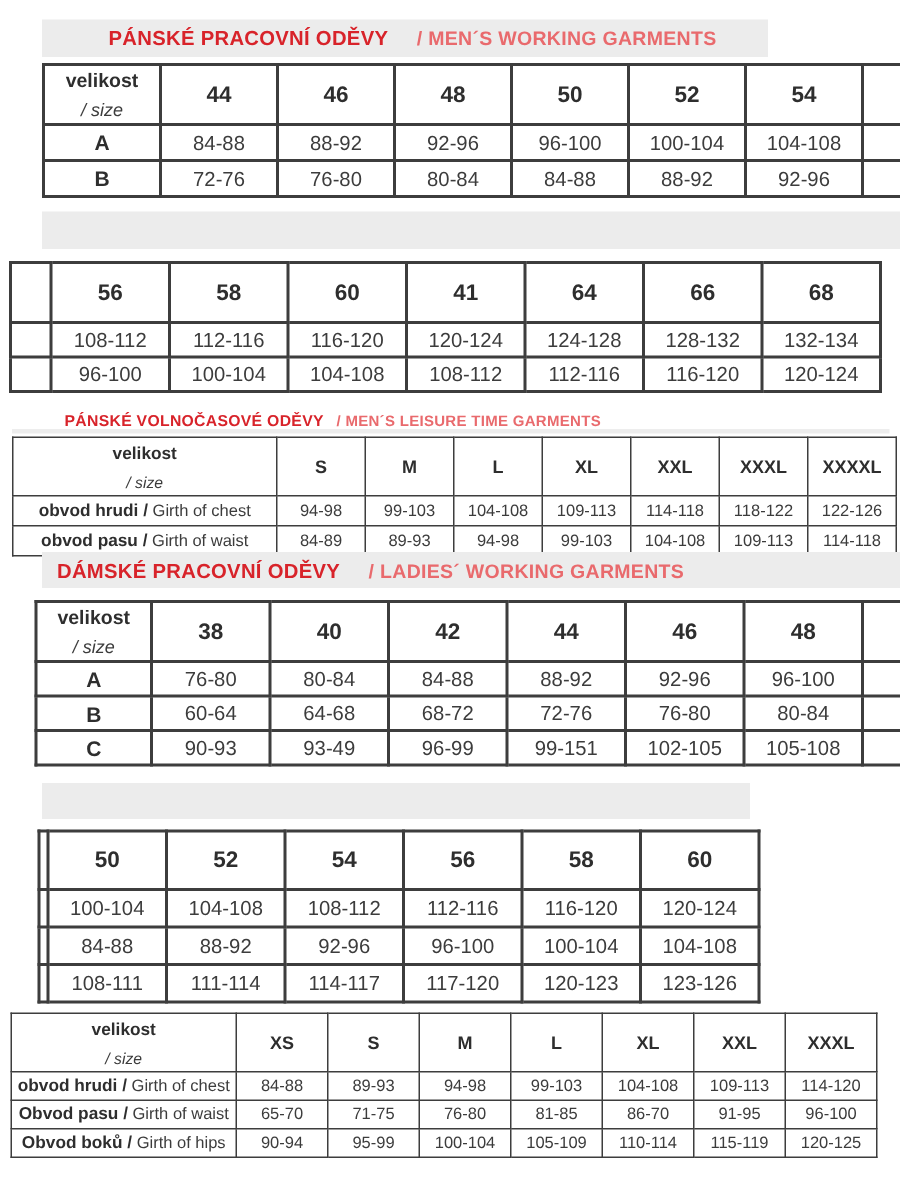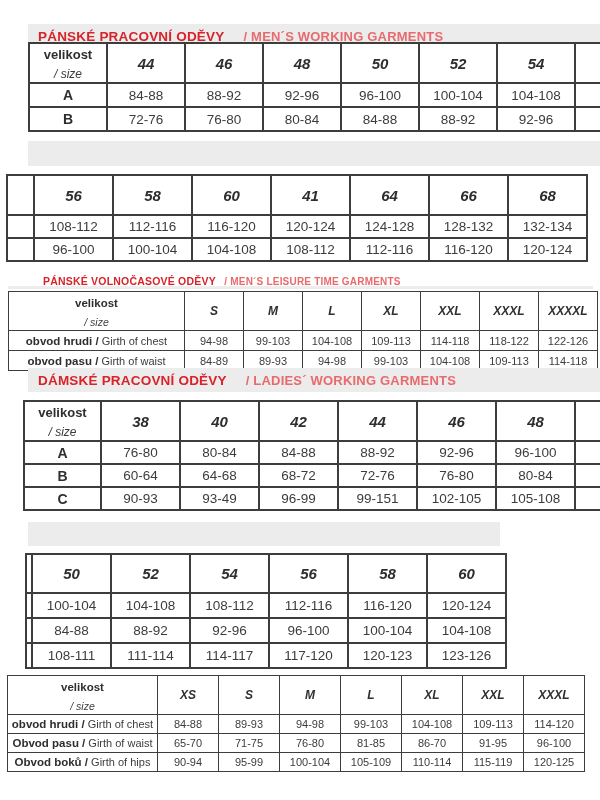--- a/index.html
+++ b/index.html
@@ -7,38 +7,38 @@
     position:relative;width:600px;height:800px;overflow:hidden;
     background:#fff;font-family:"Liberation Sans",sans-serif;
     -webkit-font-smoothing:antialiased;
   }
   
   .titlebar{
     position:absolute;background:var(--bar_gray);
     display:flex;align-items:center;padding-left:10px;box-sizing:border-box;
     white-space:nowrap;
   }
-  #bar1{left:28px;top:24px;width:572px;height:25px;}
+  #bar1{left:28px;top:13px;width:484px;height:25px;justify-content:center;}
   #bar2{left:28px;top:368px;width:572px;height:24px;}
   .t-cs{color:var(--title_red);font-weight:bold;font-size:13.5px;letter-spacing:.2px;}
   .t-en{color:var(--title_red_light);font-weight:bold;font-size:13px;margin-left:19px;letter-spacing:.2px;}
   .subtitle{position:absolute;left:10px;top:271px;white-space:nowrap;}
   .subtitle .t-cs{font-size:10.5px;margin-left:33px;}
   .subtitle .t-en{font-size:10px;margin-left:4px;}
   .thinrule{position:absolute;left:8px;top:286px;width:585px;height:3px;background:#ededed;}
   
   .grayband{position:absolute;background:var(--bar_gray);}
   #band1{left:28px;top:141px;width:572px;height:25px;}
   #band2{left:28px;top:522px;width:472px;height:24px;}
   
   table{position:absolute;border-collapse:collapse;table-layout:fixed;background:#fff;}
   th,td{overflow:hidden;vertical-align:middle;text-align:center;padding:0;}
   .big th,.big td{border:2px solid var(--border_dark);}
   .small th,.small td{border:1px solid var(--border_dark);}
-  .sizehead{font-weight:bold;color:var(--text_bold);font-size:15px;font-style:italic;}
+  .sizehead{font-weight:bold;color:var(--text_bold);font-size:15px;}
   .small .sizehead{font-size:12px;}
   .val{font-weight:normal;color:var(--text_dark);font-size:13.5px;}
   .small .val{font-size:11px;}
   .rowlabel{font-weight:bold;color:var(--text_bold);font-size:14px;}
   .lblcell{line-height:1.2;}
   .vb{font-weight:bold;color:var(--text_bold);font-size:13px;}
   .vn{font-weight:normal;color:var(--text_dark);font-size:12px;font-style:italic;}
   .small .vb{font-size:11.5px;}
   .small .vn{font-size:10.5px;}
   .measlabel{font-size:11px;}

